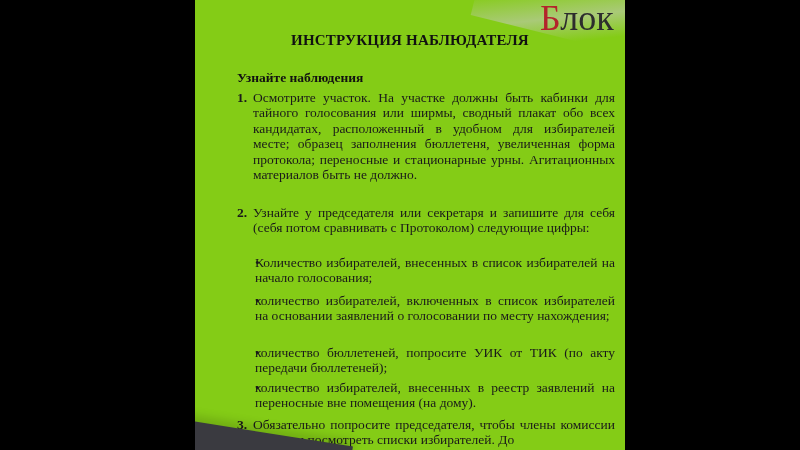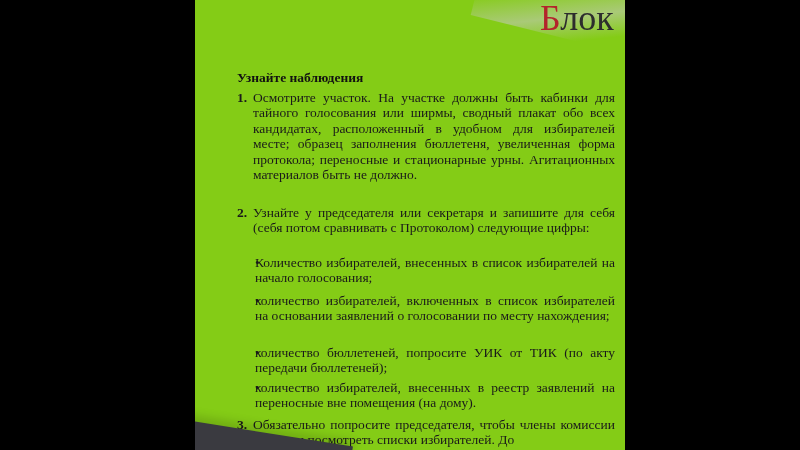--- a/index.html
+++ b/index.html
@@ -47,20 +47,21 @@
   </style>
 </head>
 <body>
 
 <div class="page">
   <div class="swoosh"></div>
   <div class="logo">
     <span class="l1">Б</span><span class="l2">лок</span>
   </div>
 
+  <div class="title">ИНСТРУКЦИЯ НАБЛЮДАТЕЛЯ</div>
   <div class="section">Узнайте наблюдения</div>
 
   <div class="item" style="top:90px">
     <span class="num">1.</span>
     <div class="txt">Осмотрите участок. На участке должны быть кабинки для тайного голосования или ширмы, сводный плакат обо всех кандидатах, расположенный в удобном для избирателей месте; образец заполнения бюллетеня, увеличенная форма протокола; переносные и стационарные урны. Агитационных материалов быть не должно.</div>
   </div>
 
   <div class="item" style="top:205px">
     <span class="num">2.</span>
     <div class="txt">Узнайте у председателя или секретаря и запишите для себя (себя потом сравнивать с Протоколом) следующие цифры:</div>

